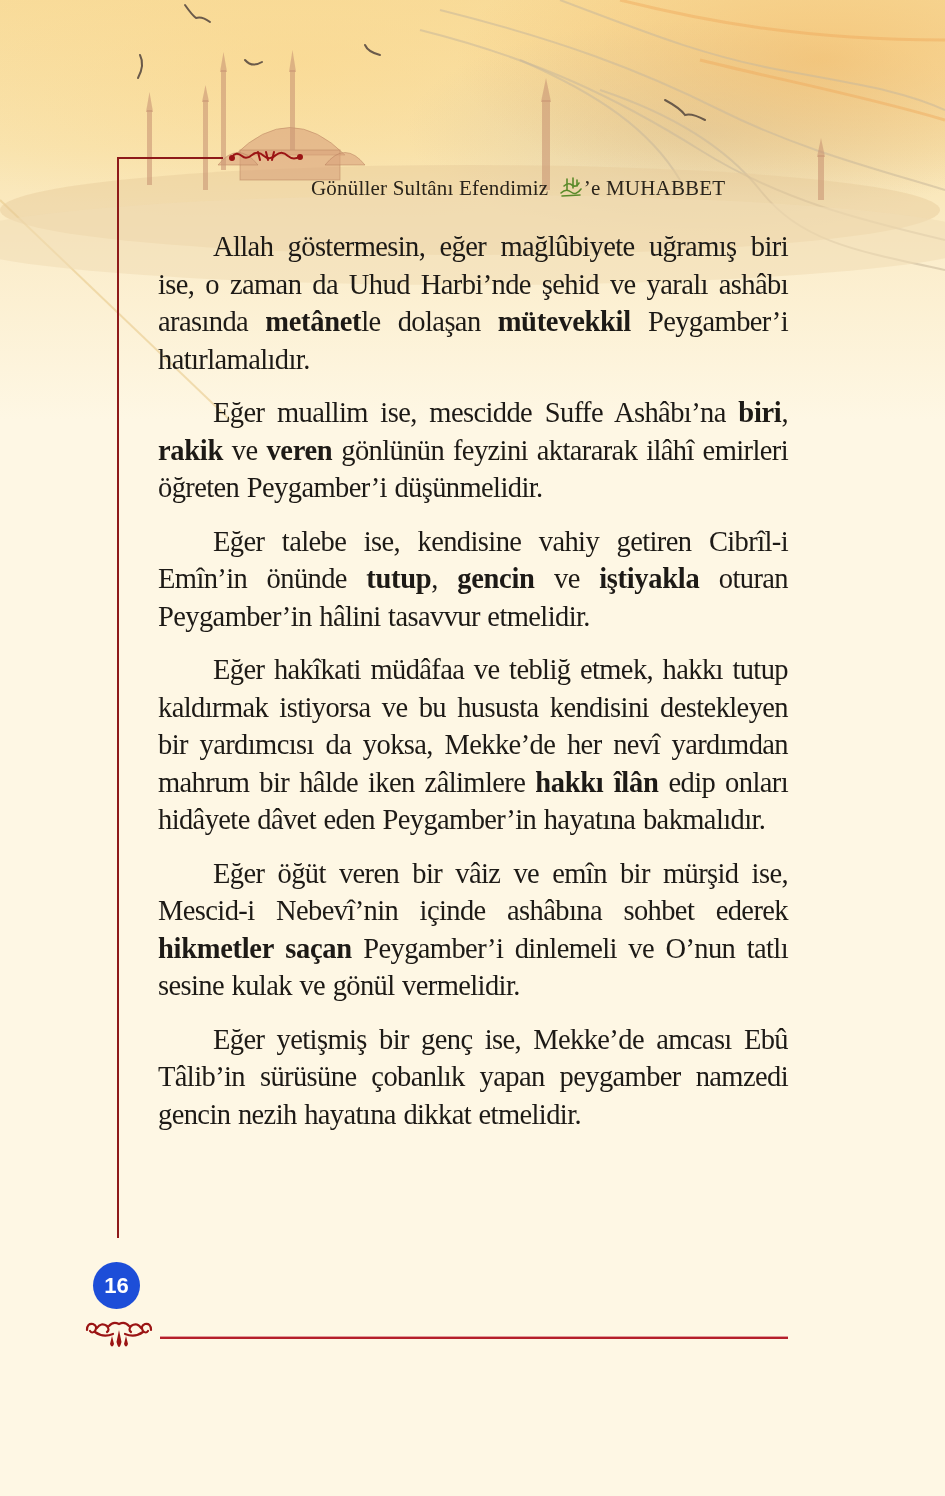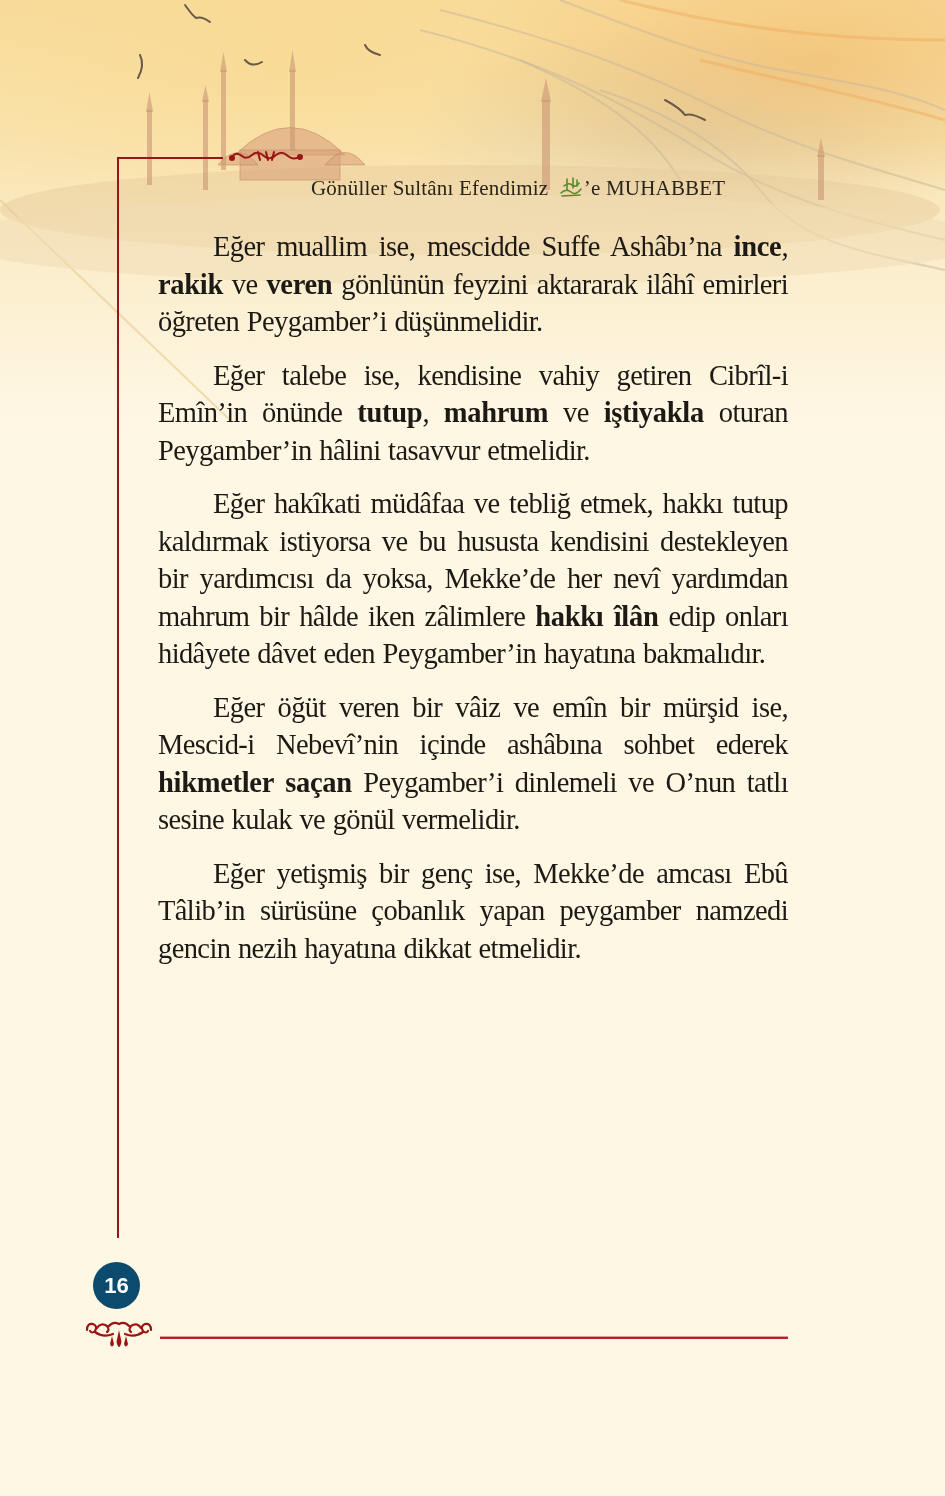--- a/index.html
+++ b/index.html
@@ -49,21 +49,21 @@
       position: absolute; left: 158px; top: 228px; width: 630px;
       font-size: 28.5px; line-height: 37.5px;
       letter-spacing: -0.6px; word-spacing: 1px;
       text-align: justify;
     }
     .body-text p { margin: 0 0 16px 0; text-indent: 55px; }
     .body-text b { font-weight: bold; letter-spacing: -0.3px; }
 
     .page-number {
       position: absolute; left: 93px; top: 1262px; width: 47px; height: 47px;
-      border-radius: 50%; background: #0c4a6e;
+      border-radius: 50%; background: #1d4ed8;
       color: #fff; font-family: "Liberation Sans", sans-serif; font-weight: bold;
       font-size: 22px; line-height: 47px; text-align: center;
     }
     .footer-ornament {
       position: absolute; left: 83px; top: 1320px; width: 72px; height: 34px;
     }
     .footer-line {
       position: absolute; left: 160px; top: 1336px; width: 628px; height: 3px;
       background: #b51f2a;
       border-top: 1px solid #e29a9a;
@@ -142,24 +142,25 @@
     <g fill="none" stroke="#5a8a2a" stroke-width="1.6" stroke-linecap="round">
       <path d="M3 17 Q8 12 13 16 Q18 20 23 13"></path>
       <path d="M6 10 Q10 6 14 9 Q18 12 21 7"></path>
       <path d="M9 3 L9 14 M15 2 L15 12 M19 4 L19 10"></path>
       <path d="M4 20 L22 19"></path>
     </g>
   </svg><span>’e MUHABBET</span>
 </div>
 
 <div class="body-text">
+  <p><span>Allah göstermesin, eğer mağlûbiyete uğramış biri ise, o zaman da Uhud Harbi’nde şehid ve yaralı ashâbı arasında </span><b>metânet</b><span>le dolaşan </span><b>mütevekkil</b><span> Peygamber’i hatırlamalıdır.</span></p>
 
-  <p><span>Eğer muallim ise, mescidde Suffe Ashâbı’na </span><b>ince</b><span>, </span><b>rakik</b><span> ve </span><b>veren</b><span> gönlünün feyzini aktararak ilâhî emirleri öğreten Peygamber’i düşünmelidir.</span></p>
+  <p><span>Eğer muallim ise, mescidde Suffe Ashâbı’na </span><b>biri</b><span>, </span><b>rakik</b><span> ve </span><b>veren</b><span> gönlünün feyzini aktararak ilâhî emirleri öğreten Peygamber’i düşünmelidir.</span></p>
 
-  <p><span>Eğer talebe ise, kendisine vahiy getiren Cibrîl-i Emîn’in önünde </span><b>tutup</b><span>, </span><b>mahrum</b><span> ve </span><b>iştiyakla</b><span> oturan Peygamber’in hâlini tasavvur etmelidir.</span></p>
+  <p><span>Eğer talebe ise, kendisine vahiy getiren Cibrîl-i Emîn’in önünde </span><b>tutup</b><span>, </span><b>gencin</b><span> ve </span><b>iştiyakla</b><span> oturan Peygamber’in hâlini tasavvur etmelidir.</span></p>
 
   <p><span>Eğer hakîkati müdâfaa ve tebliğ etmek, hakkı tutup kaldırmak istiyorsa ve bu hususta kendisini destekleyen bir yardımcısı da yoksa, Mekke’de her nevî yardımdan mahrum bir hâlde iken zâlimlere </span><b>hakkı îlân</b><span> edip onları hidâyete dâvet eden Peygamber’in hayatına bakmalıdır.</span></p>
 
   <p><span>Eğer öğüt veren bir vâiz ve emîn bir mürşid ise, Mescid-i Nebevî’nin içinde ashâbına sohbet ederek </span><b>hikmetler saçan</b><span> Peygamber’i dinlemeli ve O’nun tatlı sesine kulak ve gönül vermelidir.</span></p>
 
 
   <p><span>Eğer yetişmiş bir genç ise, Mekke’de amcası Ebû Tâlib’in sürüsüne çobanlık yapan peygamber namzedi gencin nezih hayatına dikkat etmelidir.</span></p>
 </div>
 
 <div class="page-number">16</div>

